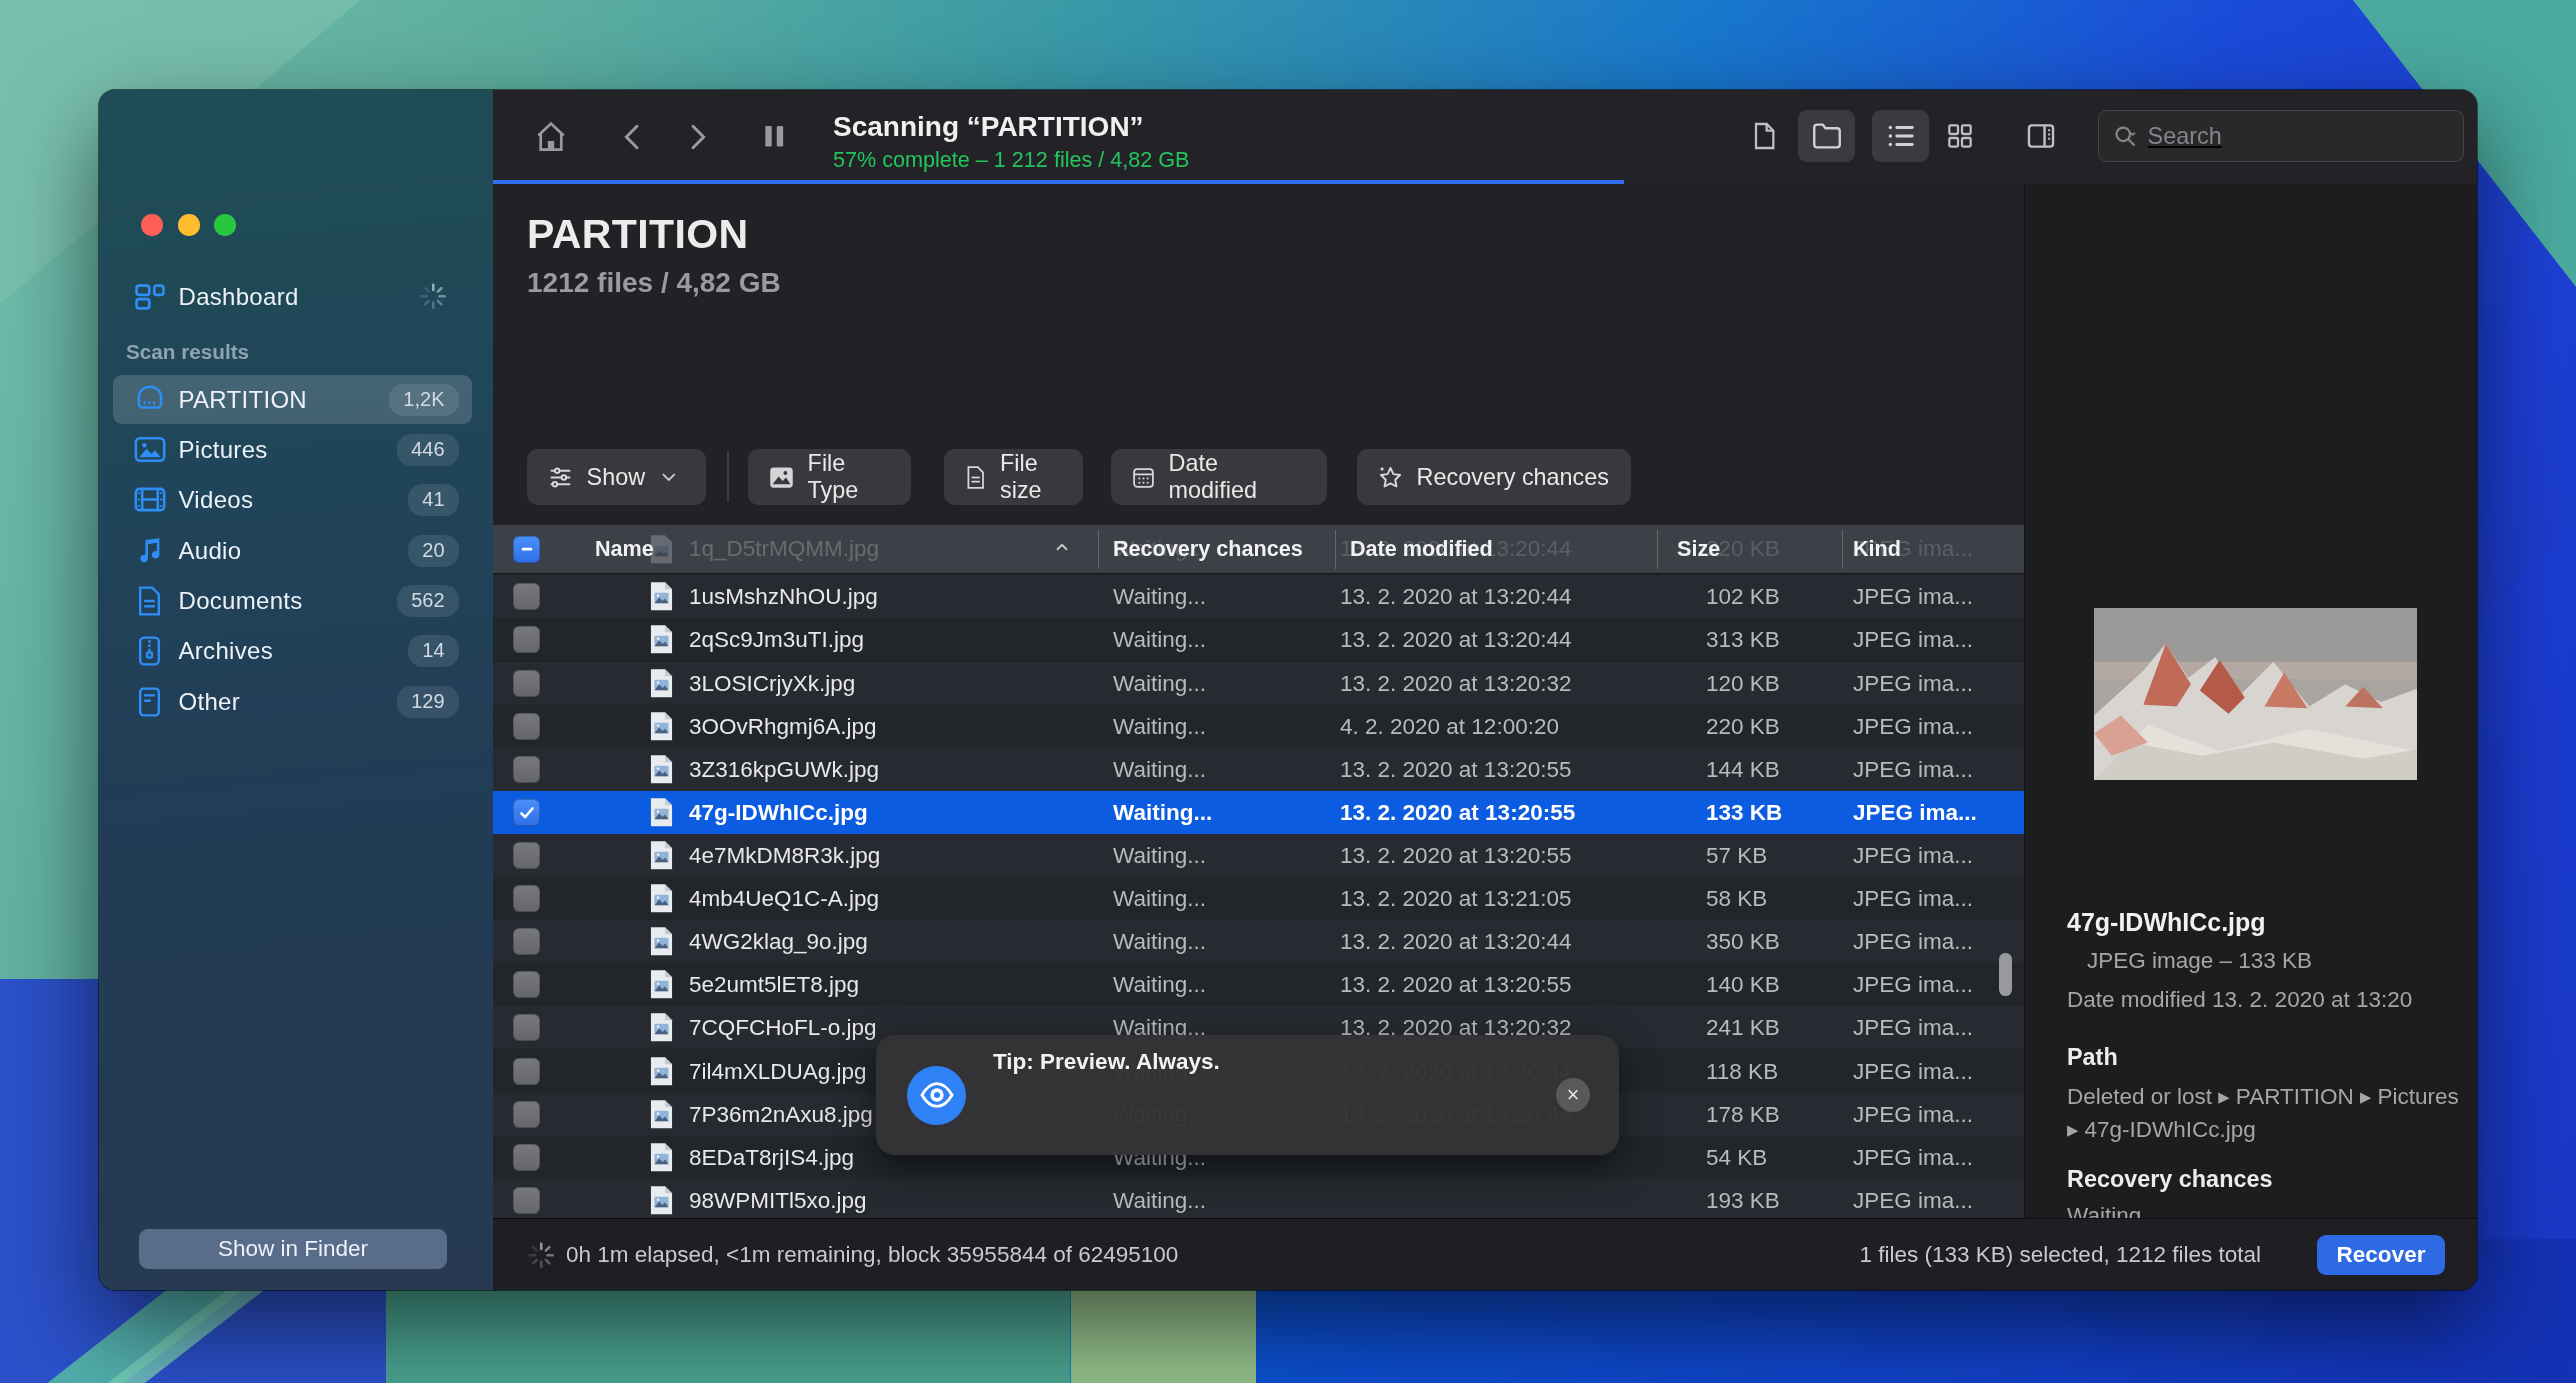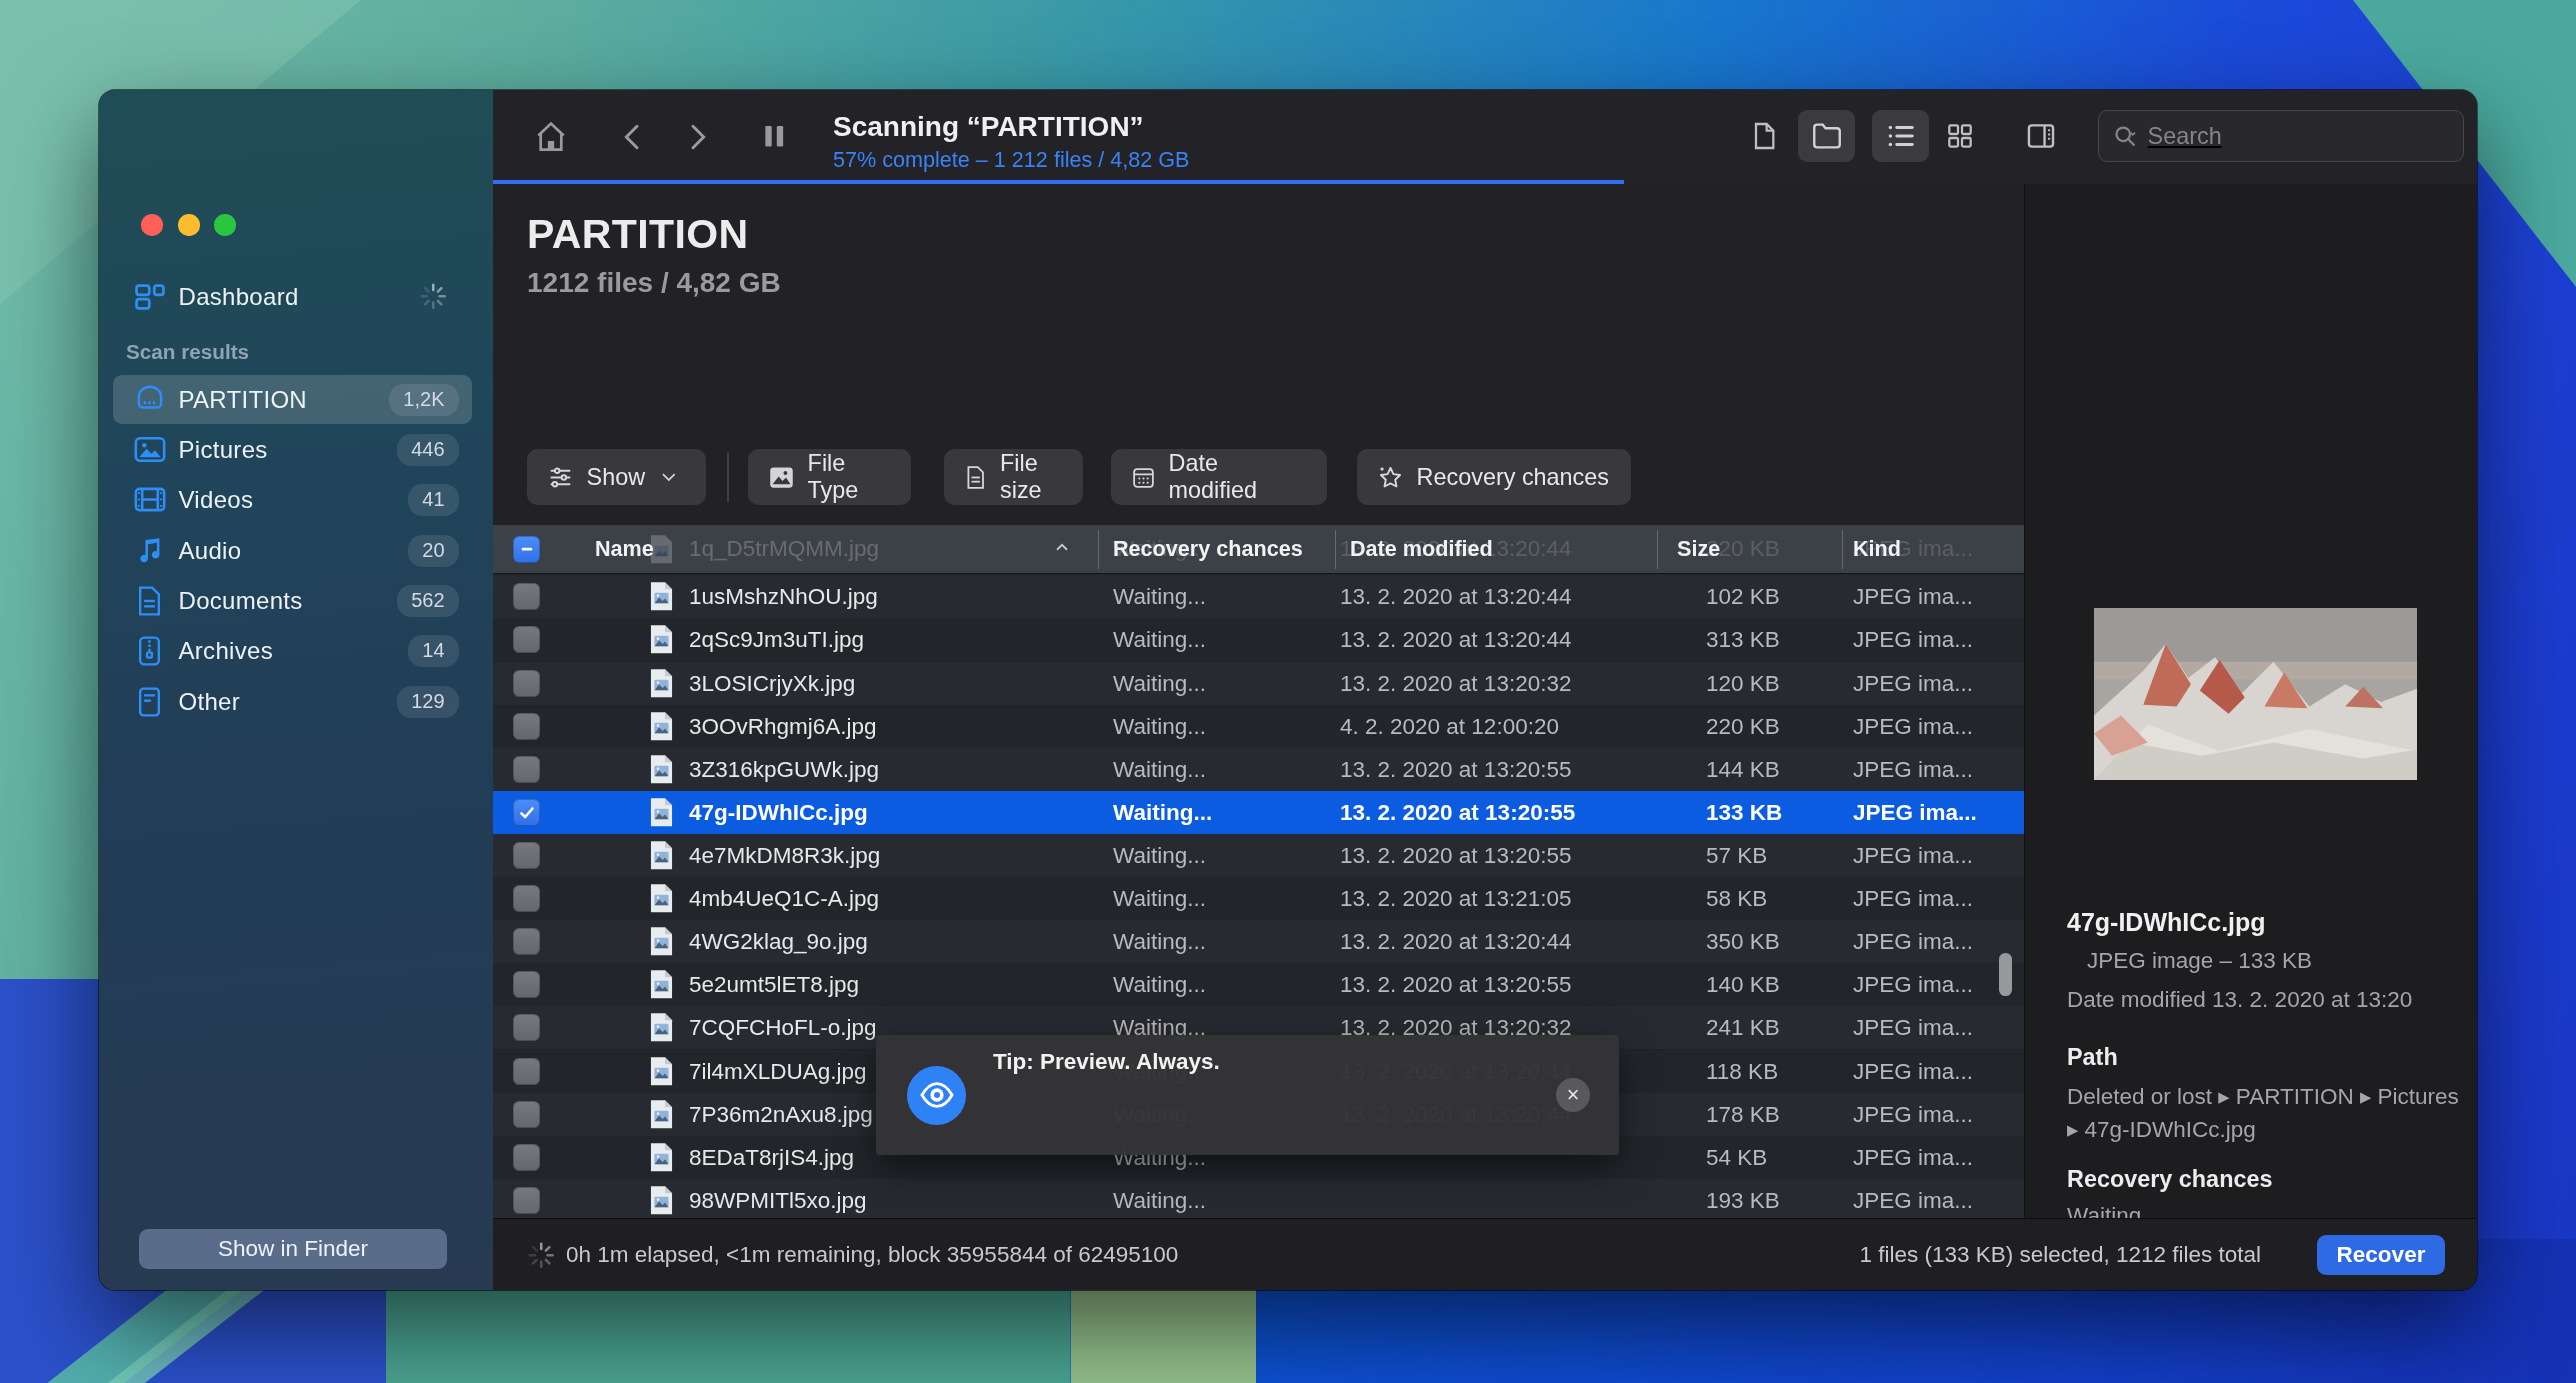--- a/index.html
+++ b/index.html
@@ -37,21 +37,21 @@
   .side-bd { position:absolute; right:12.6px; top:50%; transform:translateY(-50%); background:rgba(255,255,255,.10);
     color:#d3dae3; font-size:20px; padding:4.5px 14.4px; border-radius:14.4px; }
   .scan-label { position:absolute; left:27px; top:250px; font-size:20.7px; font-weight:600; color:#8fa3b3; }
   .finder-btn { position:absolute; left:40px; top:1139px; width:308px; height:40px; border-radius:9px;
     background:rgba(132,152,184,.55); color:#eef2fb; font-size:22.5px; display:flex; align-items:center; justify-content:center; }
 
   
   .titlebar { position:absolute; left:394px; top:0; width:1984px; height:94px; background:#232327; }
   .nav-ic { position:absolute; top:25px; width:43px; height:43px; display:flex; align-items:center; justify-content:center; }
   .tb-title { position:absolute; left:340px; top:20.7px; font-size:28px; font-weight:700; color:#f0f0f0; }
-  .tb-sub   { position:absolute; left:340px; top:57px; font-size:21.6px; color:#3b82f6; }
+  .tb-sub   { position:absolute; left:340px; top:57px; font-size:21.6px; color:#22c55e; }
   .progress-track { position:absolute; left:0; bottom:0; width:100%; height:4.5px; background:transparent; }
   .progress-fill  { height:4.5px; background:#2f6ff0; }
   .view-btn { position:absolute; top:20px; width:57px; height:52px; border-radius:9px; display:flex; align-items:center; justify-content:center; }
   .view-btn.active { background:#3a3a3f; }
   .search-box { position:absolute; left:1605px; top:20px; width:366px; height:52px; border:1.8px solid #47474b; border-radius:9px;
     background:#29292c; display:flex; align-items:center; padding-left:12.6px;text-decoration:underline; }
   .search-ph { color:#85858a; font-size:23.4px; margin-left:9px; }
 
   
   .main { position:absolute; left:394px; top:94px; width:1531px; height:1034px; background:#222226; }
@@ -97,21 +97,21 @@
   .d-rec { position:absolute; left:42px; top:1019px; font-size:22.5px; color:#a6a6a8; }
 
   
   .statusbar { position:absolute; left:394px; top:1128px; width:1984px; height:72px; background:#1f1f23; border-top:0.9px solid rgba(0,0,0,.6); }
   .sb-left { position:absolute; left:73px; top:50%; transform:translateY(-50%); font-size:22.5px; color:#c9c9cb; }
   .sb-right { position:absolute; right:216px; top:50%; transform:translateY(-50%); font-size:22.5px; color:#c9c9cb; }
   .recover-btn { position:absolute; right:32px; top:16px; width:128px; height:40px; border-radius:9px;
     background:#2d6ae3; color:#fff; font-size:22.5px; font-weight:600; display:flex; align-items:center; justify-content:center; }
 
   
-  .tip { position:absolute; left:777px; top:945px; width:743px; height:120px; border-radius:3px;
+  .tip { position:absolute; left:777px; top:945px; width:743px; height:120px; border-radius:19px;
     background:rgba(52,52,55,.97); box-shadow:0 12.6px 36px rgba(0,0,0,.55); }
   .tip-eye { position:absolute; left:31px; top:30.5px; width:59px; height:59px; border-radius:50%; background:#2e82f6;
     display:flex; align-items:center; justify-content:center; }
   .tip-title { position:absolute; left:117px; top:14.4px; font-size:22.5px; font-weight:700; color:#f2f2f2; }
   .tip-body { position:absolute; left:117px; top:45px; width:555px; font-size:20.7px; line-height:28px; color:#c8c8ca; }
   .tip-close { position:absolute; left:680px; top:43px; width:34px; height:34px; border-radius:50%; background:#59595b;
     color:#e8e8e8; font-size:21.6px; display:flex; align-items:center; justify-content:center; }
 </style>
 </head>
 <body>

